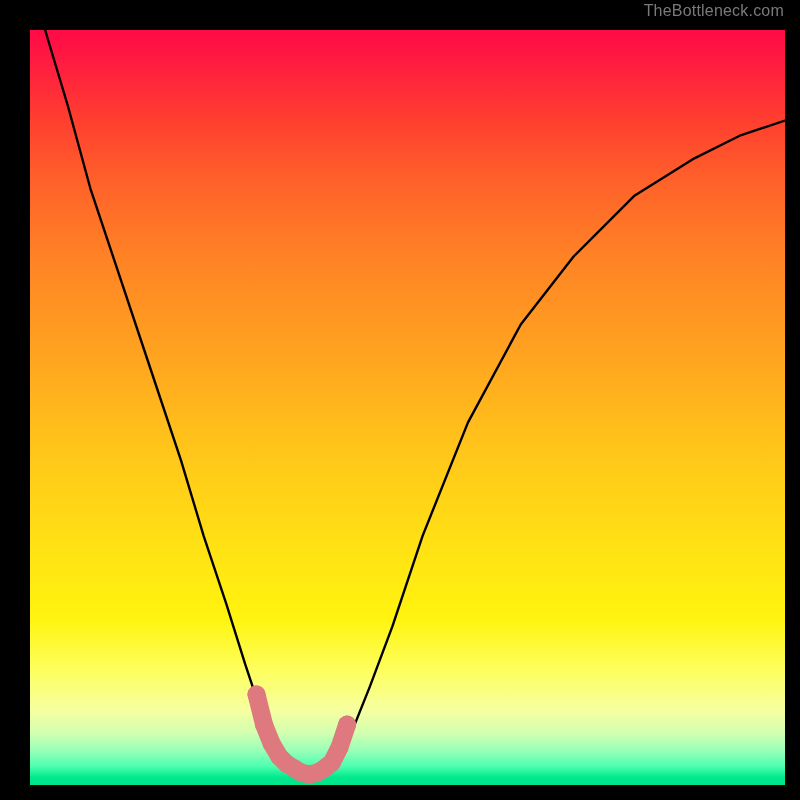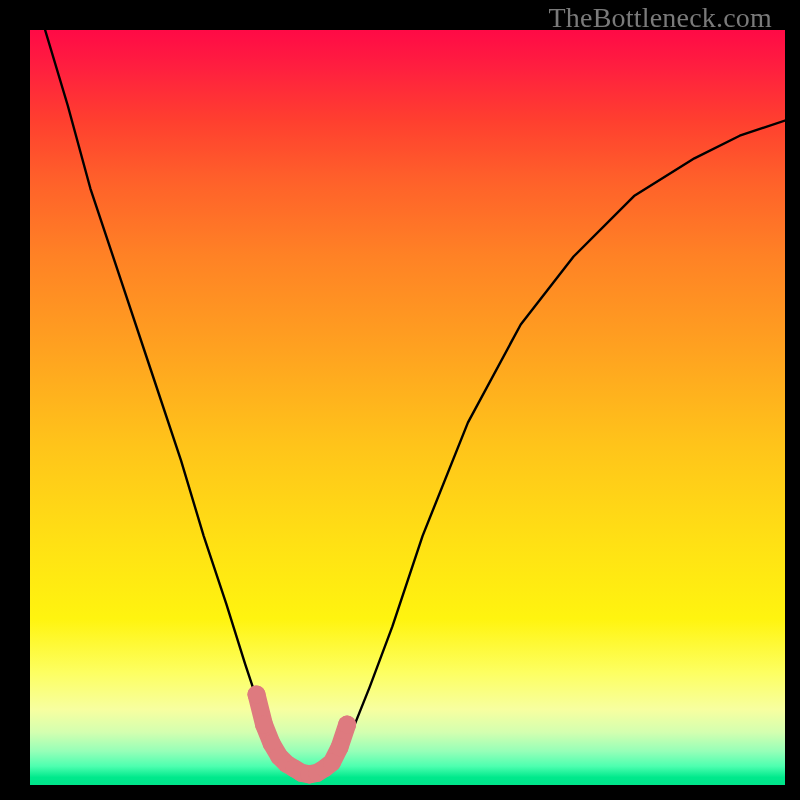--- a/index.html
+++ b/index.html
@@ -12,24 +12,24 @@
   }
   .container {
     position: relative;
     width: 800px;
     height: 800px;
     background: #000;
   }
   .watermark {
     position: absolute;
     top: 2px;
-    right: 28px;
+    right: 16px;
     color: #7a7a7a;
-    font-family: Liberation Serif, serif;
-    font-size: 28px;
+    font-family: Liberation Sans, sans-serif;
+    font-size: 16px;
     font-weight: 500;
     letter-spacing: 0.2px;
     z-index: 5;
   }
   .plot {
     position: absolute;
     left: 30px;
     top: 30px;
     width: 755px;
     height: 755px;

